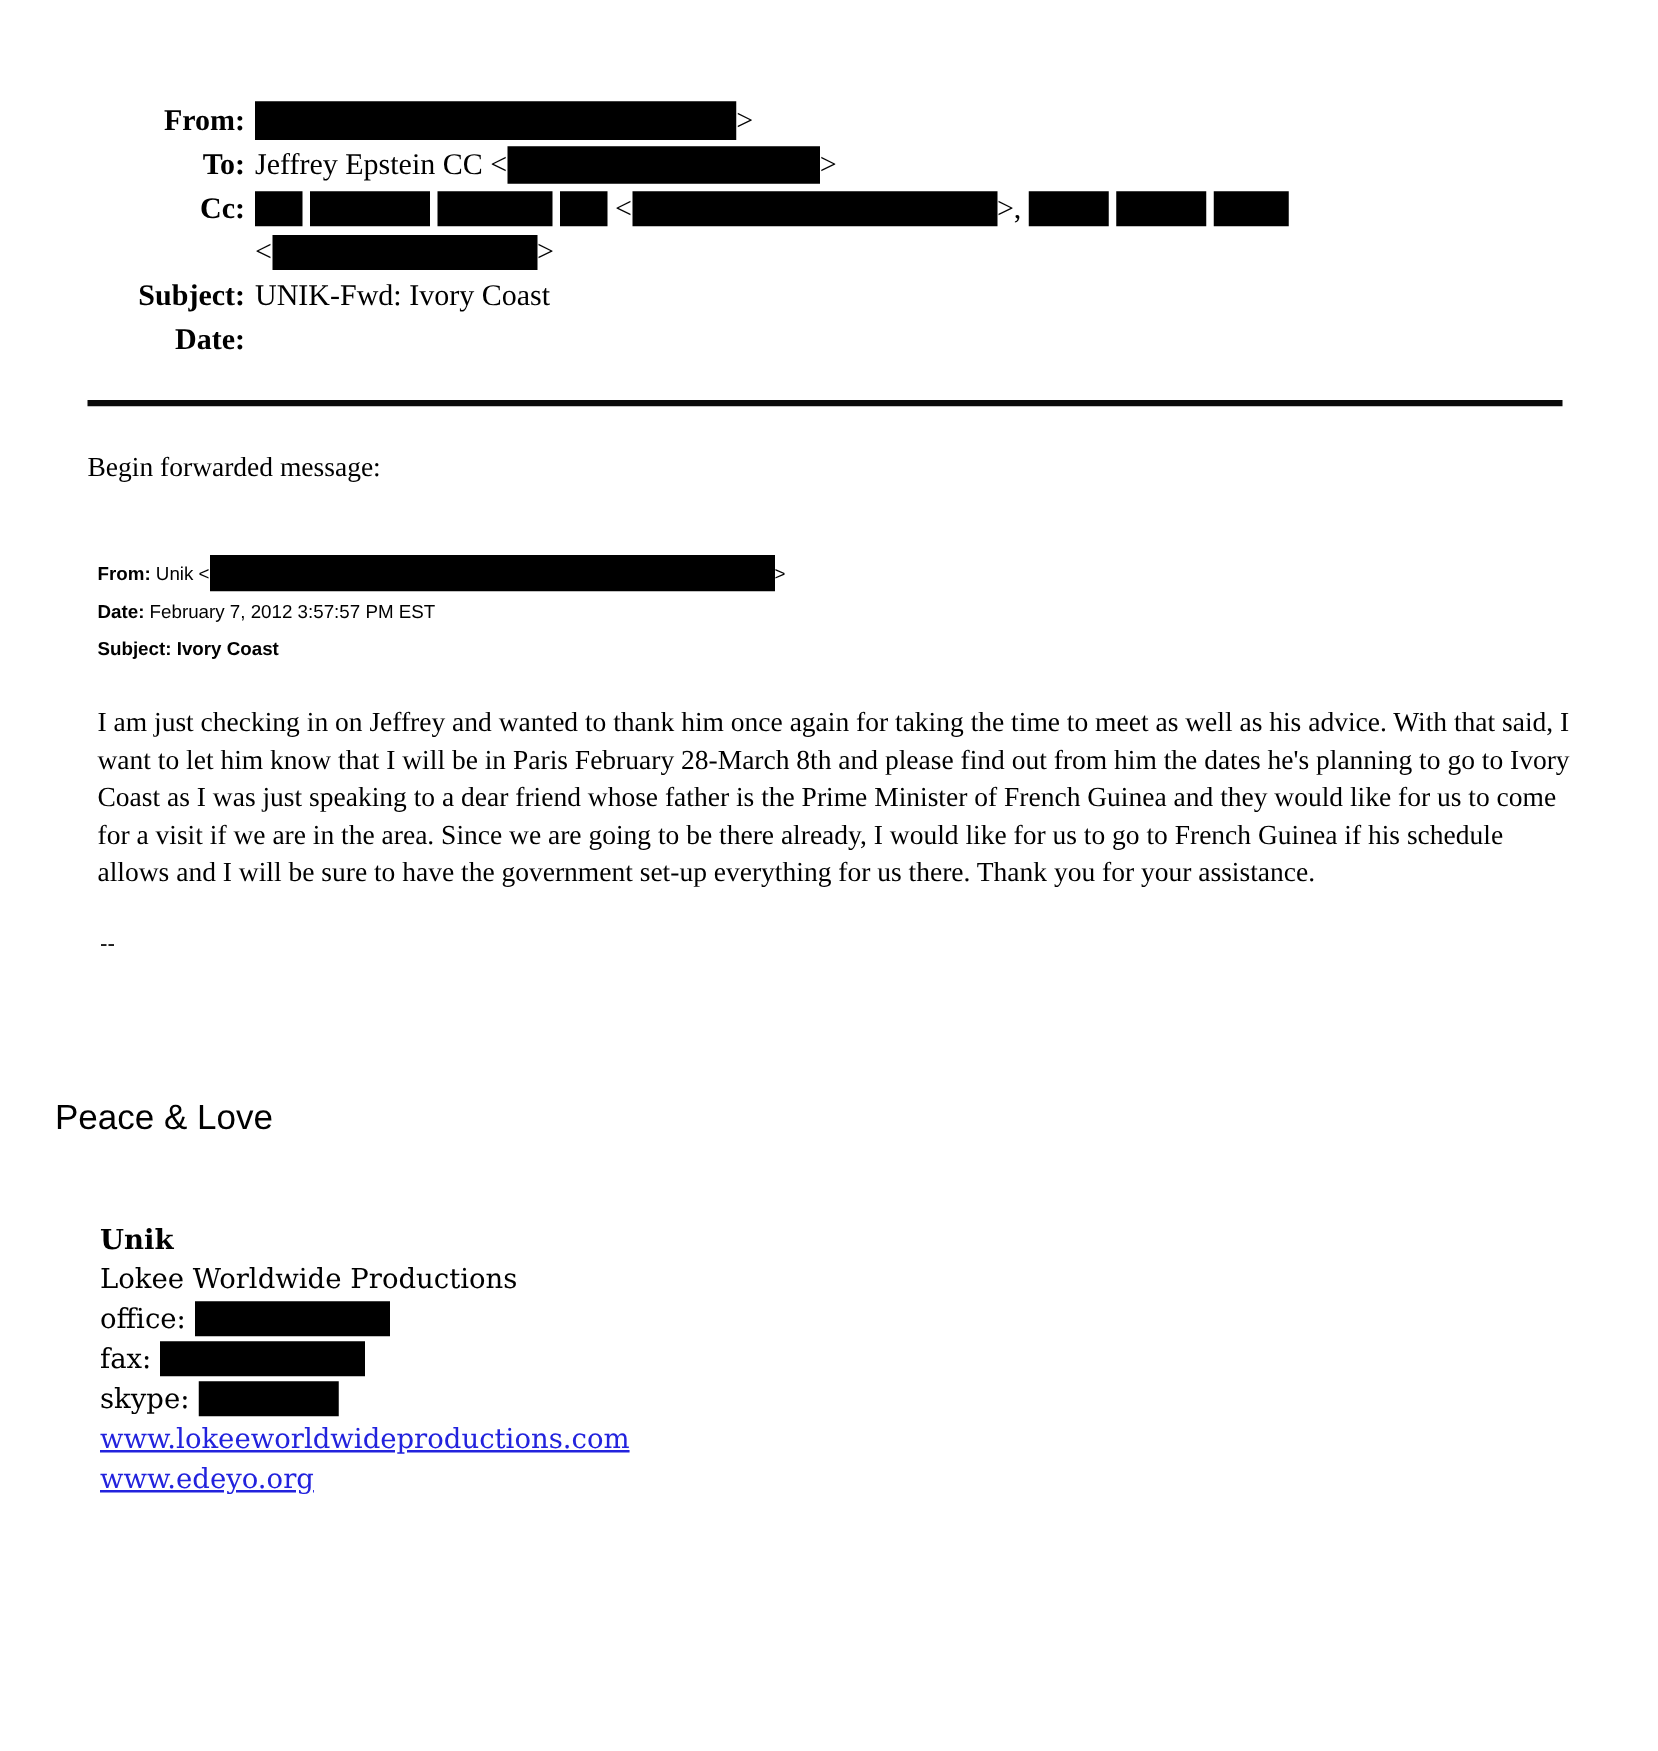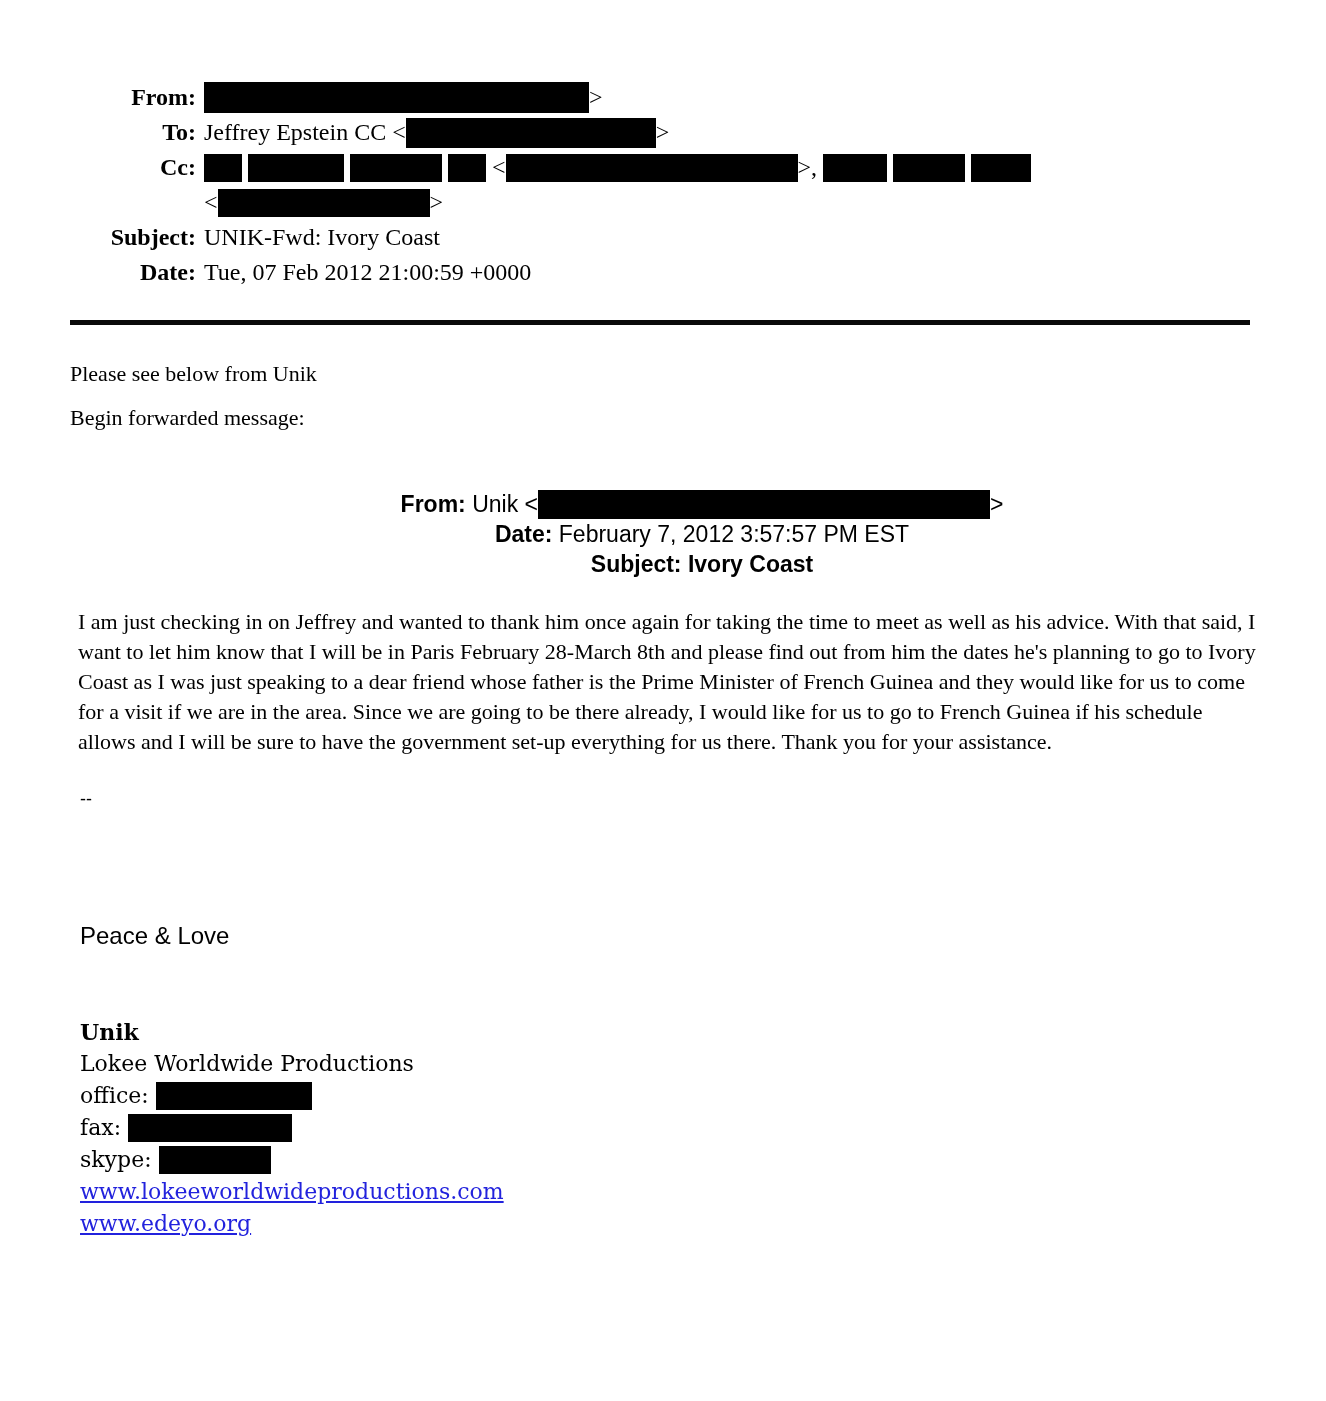--- a/index.html
+++ b/index.html
@@ -20,31 +20,31 @@
 
   
   .bar { display:inline-block; background:#000; height:28px; vertical-align:middle; margin-top:-3px; }
 
   .divider { margin:30px 0 0 70px; width:1180px; height:5px; background:#0a0a0a; }
 
   .intro-line { margin:36px 0 0 70px; font-size:22px; line-height:26px; }
   .intro-line + .intro-line { margin-top:18px; }
 
   
-  .fwd-header { margin:58px 0 0 78px; font-family:"Liberation Sans", sans-serif; font-size:23px; line-height:30px;text-align:center; }
+  .fwd-header { margin:58px 0 0 78px; font-family:"Liberation Sans", sans-serif; font-size:15px; line-height:30px; }
   .fwd-header b { font-weight:bold; }
   .fwd-line { white-space:nowrap; }
 
   
   .message { margin:28px 0 0 78px; font-size:22px; line-height:30px; width:1180px; }
   .greeting { white-space:nowrap; }
 
   .sig-delim { margin:32px 0 0 80px; font-family:"Liberation Sans", sans-serif; font-size:18px; }
 
-  .peace { margin:112px 0 0 80px; font-family:"Liberation Sans", sans-serif; font-size:24px; }
+  .peace { margin:112px 0 0 44px; font-family:"Liberation Sans", sans-serif; font-size:28px; }
 
   
   .signature { margin:66px 0 0 80px; font-family:"DejaVu Serif", serif; font-size:22px; line-height:32px; }
   .sig-name { font-weight:bold; }
   .sig-row { white-space:nowrap; }
   .sig-link { display:block; color:#2222dd; text-decoration:underline; cursor:pointer; width:max-content; }
 </style>
 </head>
 <body>
 
@@ -61,26 +61,24 @@
     <div class="hlabel">Cc:</div>
     <div>
       <div class="hvalue"><span class="bar" style="width:38px"></span> <span class="bar" style="width:96px"></span> <span class="bar" style="width:92px"></span> <span class="bar" style="width:38px"></span> <span>&lt;</span><span class="bar" style="width:292px"></span><span>&gt;,</span> <span class="bar" style="width:64px"></span> <span class="bar" style="width:72px"></span> <span class="bar" style="width:60px"></span></div>
       <div class="hvalue"><span>&lt;</span><span class="bar" style="width:212px"></span><span>&gt;</span></div>
     </div>
 
     <div class="hlabel">Subject:</div>
     <div class="hvalue">UNIK-Fwd: Ivory Coast</div>
 
     <div class="hlabel">Date:</div>
-    <div class="hvalue">Tue, 07 Feb 2012 21:00:59 +0000</div>
   </div>
 
   <div class="divider"></div>
 
-  <div class="intro-line">Please see below from Unik</div>
   <div class="intro-line">Begin forwarded message:</div>
 
   <div class="fwd-header">
     <div class="fwd-line"><b>From:</b> <span>Unik</span> <span>&lt;</span><span class="bar" style="width:452px;height:29px"></span><span>&gt;</span></div>
     <div class="fwd-line"><b>Date:</b> <span>February 7, 2012 3:57:57 PM EST</span></div>
     <div class="fwd-line"><b>Subject:</b> <b>Ivory Coast</b></div>
   </div>
 
   <div class="message">
     <div class="paragraph">I am just checking in on Jeffrey and wanted to thank him once again for taking the time to meet as well as his advice. With that said, I want to let him know that I will be in Paris February 28-March 8th and please find out from him the dates he's planning to go to Ivory Coast as I was just speaking to a dear friend whose father is the Prime Minister of French Guinea and they would like for us to come for a visit if we are in the area. Since we are going to be there already, I would like for us to go to French Guinea if his schedule allows and I will be sure to have the government set-up everything for us there. Thank you for your assistance.</div>

